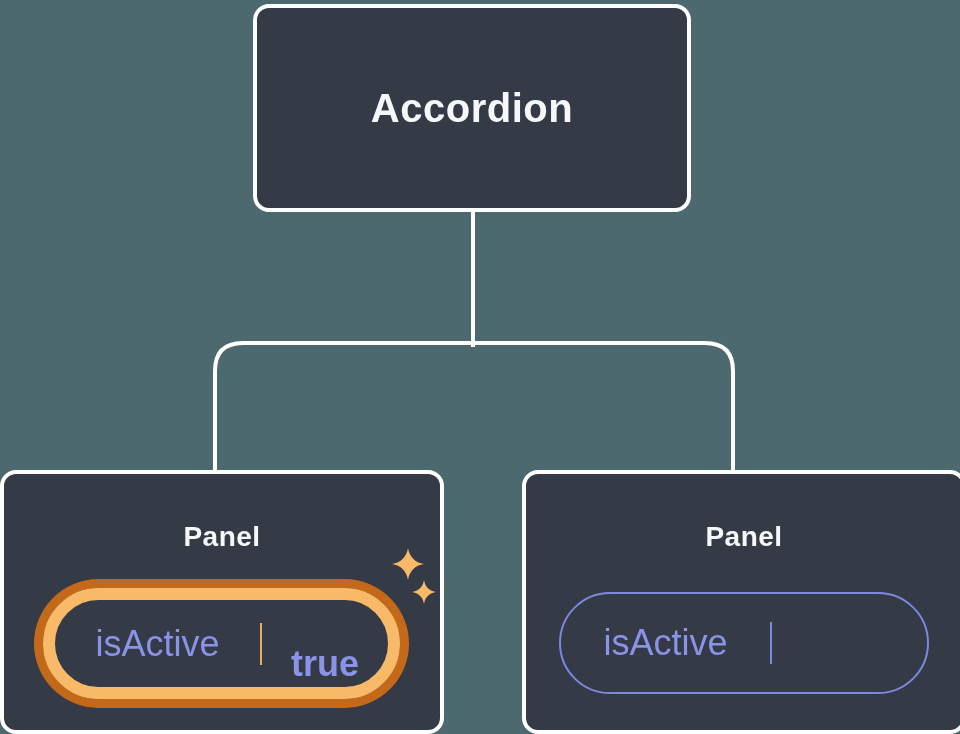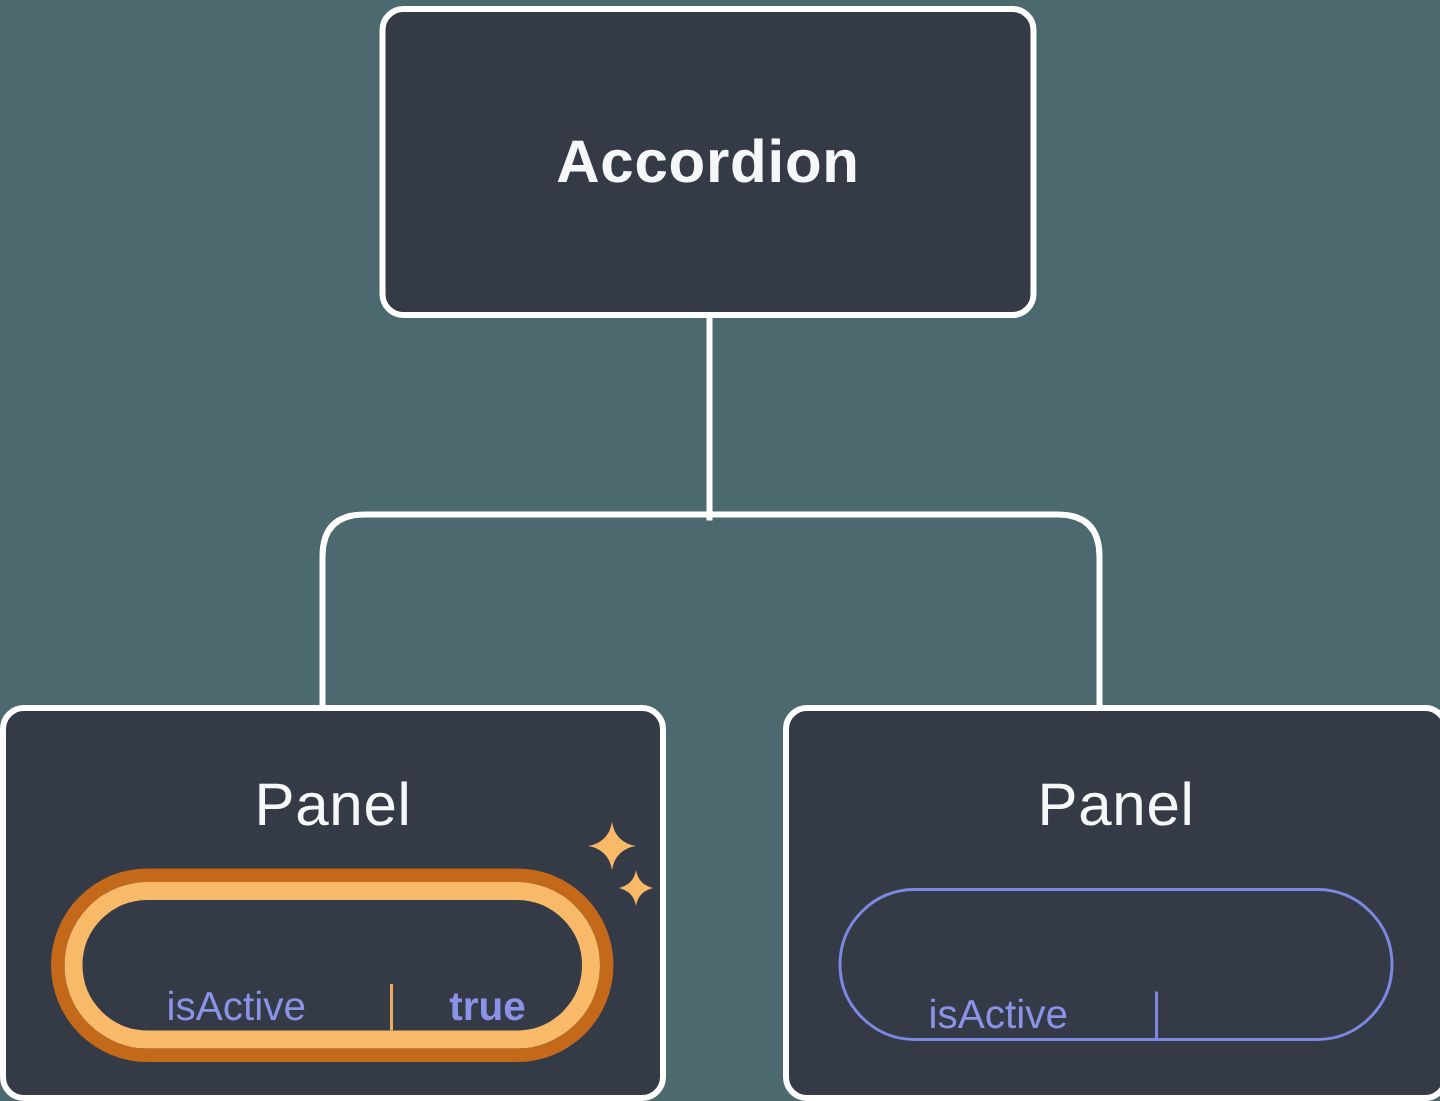--- a/index.html
+++ b/index.html
@@ -35,31 +35,31 @@
   .root-label {
     color: var(--text, #f6f7f9);
     font-size:40px; font-weight:600; letter-spacing:0.5px;text-align:center;
   }
   .panel-node-left  { left:0px;   top:470px; width:444px; height:264px; }
   .panel-node-right { left:522px; top:470px; width:444px; height:264px; }
   .panel-title {
     position:absolute; left:0; right:0; top:42px;
     text-align:center;
     color: var(--text, #f6f7f9);
-    font-size:40px; font-weight:400; letter-spacing:0.5px;
+    font-size:28px; font-weight:700; letter-spacing:0.5px;
     line-height:42px;
   }
   
   .pill {
     position:absolute;
     box-sizing:border-box;
     border-radius:999px;
-    display:flex; align-items:flex-end;
+    display:flex; align-items:center;
     color: var(--purple, #8b93e8);
-    font-size:27px;
+    font-size:36px;
   }
   .pill-highlighted {
     left:39px; top:114px; width:357px; height:111px;
     border:12px solid var(--gold, #f8ba68);
     box-shadow: 0 0 0 9px var(--orange, #c4691a);
   }
   .pill-highlighted .pill-seg-left {
     width:207px;
     border-right:2px solid var(--golddiv, #e9ad5c);
   }

